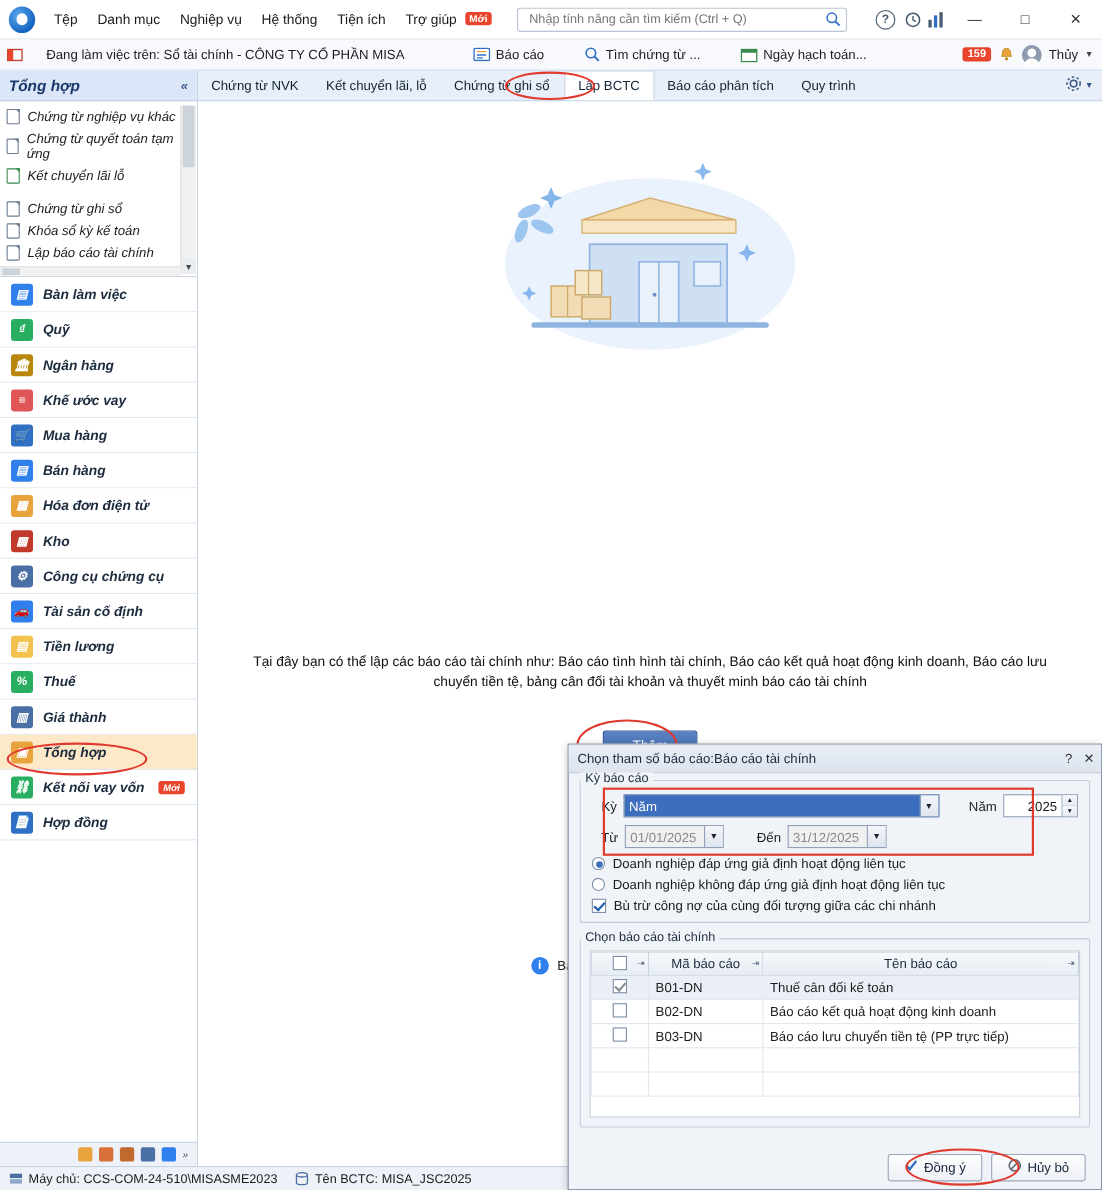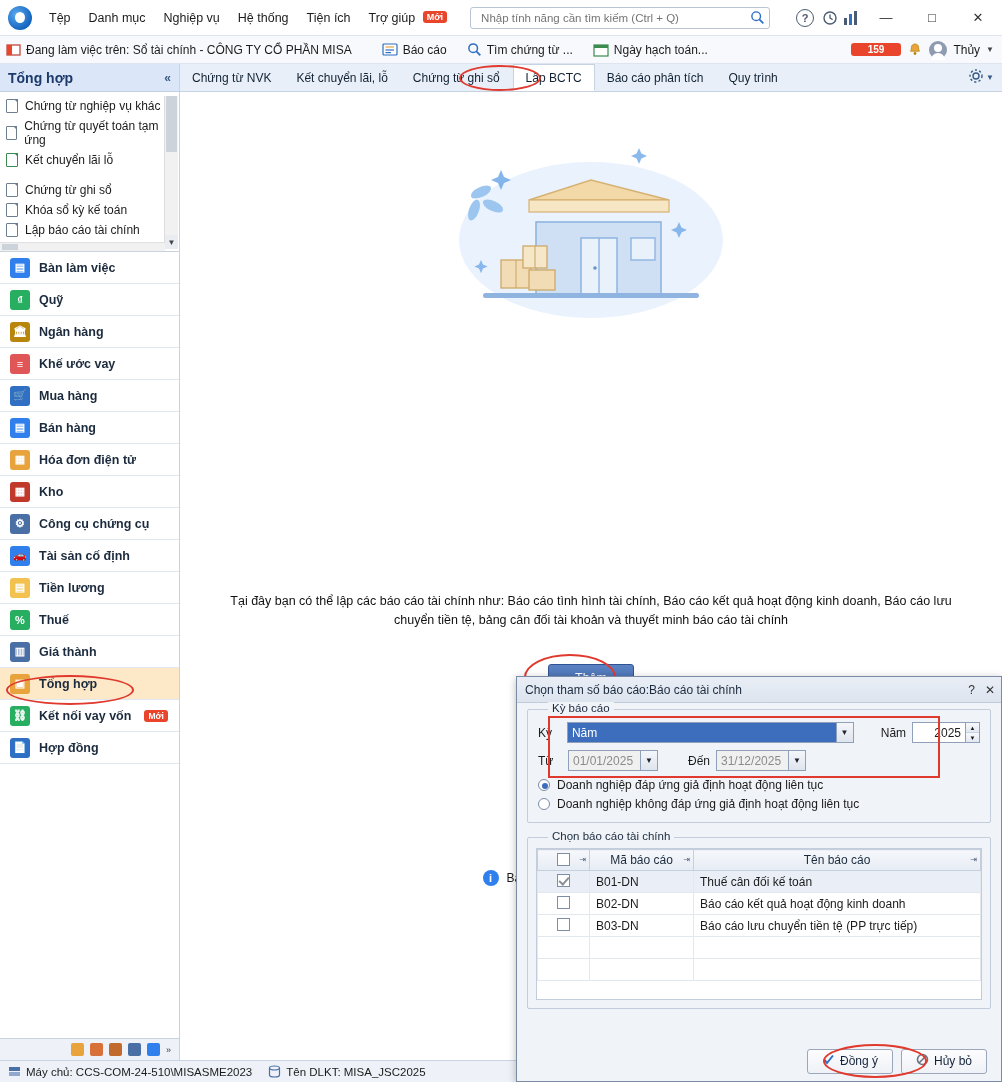--- a/index.html
+++ b/index.html
@@ -69,48 +69,48 @@
     margin:0 6px;
   }
   .winbtn {
     width:44px;height:34px;display:flex;align-items:center;justify-content:center;
     color:#333; font-size:13px;
   }
 
   
   .subbar {
     height:28px; background:#f7f9fc; border-bottom:1px solid #dfe5ee;
-    display:flex; align-items:center; padding-left:6px; gap:4px;
+    display:flex; align-items:center; padding-left:6px; gap:20px;
     position:relative;
   }
   .subbar .lbl { font-size:12px; }
   .subbar .sep { width:14px; }
   .sb-item { display:flex;align-items:center;gap:5px;padding:3px 8px; }
   .right-user { margin-left:auto; display:flex;align-items:center;gap:6px;padding-right:8px; }
   .notif {
     background:#e8452c;color:#fff;font-size:10px;font-weight:bold;
-    border-radius:3px;padding:1px 17px;
+    border-radius:3px;padding:1px 5px;
   }
   .avatar {
     width:18px;height:18px;border-radius:50%;
     background:#8e9bb0; position:relative;
   }
   .avatar:after{
     content:"";position:absolute;left:5px;top:3px;width:8px;height:8px;border-radius:50%;background:#fff;
   }
   .avatar:before{
     content:"";position:absolute;left:2px;top:12px;width:14px;height:7px;border-radius:7px 7px 0 0;background:#fff;
   }
 
   
   .body-wrap { position:absolute; top:64px; left:0; right:0; bottom:22px; display:flex; }
 
   .sidebar {
     width:180px; background:#ffffff; border-right:1px solid #c9d3e0;
-    display:flex; flex-direction:column; position:relative;
+    display:flex; flex-direction:column; position:relative;font-style:italic;
   }
   .sb-title {
     height:28px; background:#dbe7f8; display:flex;align-items:center;
     padding:0 8px; font-weight:bold; font-size:14px; color:#1b3a6b;
     border-bottom:1px solid #c0cee3;
   }
   .sb-title .chev { margin-left:auto; font-size:12px; color:#3a5a85; }
   .sb-list {
     height:160px; overflow:hidden; position:relative; padding-top:4px;
     border-bottom:1px solid #c9d3e0;
@@ -217,24 +217,24 @@
   .dlg-title {
     height:26px; background:linear-gradient(#e9eef6,#dde4ee); border-bottom:1px solid #c2cbd9;
     display:flex;align-items:center;padding:0 6px 0 8px; font-size:12px; color:#1b2a3d;
   }
   .dlg-title .ctrls{margin-left:auto;display:flex;gap:10px;align-items:center;color:#333;}
   .dlg-body{flex:1;padding:6px 10px 0 10px;position:relative;}
   .group {
     border:1px solid #c3ccda; border-radius:2px; position:relative; padding:12px 10px 8px 10px;
   }
   .group > .legend {
-    position:absolute; top:-8px; left:20px; background:#f0f3f8; padding:0 4px; font-size:11.5px; color:#1b2a3d;text-align:right;
+    position:absolute; top:-8px; left:0; background:#f0f3f8; padding:0 4px; font-size:11.5px; color:#1b2a3d;text-align:right;
   }
   .frow{display:flex;align-items:center;gap:6px;margin-bottom:7px;}
-  .flabel{width:24px;font-size:12px;}
+  .flabel{width:24px;font-size:12px;text-align:right;}
   .inp {
     height:21px;border:1px solid #8fa0b8;background:#fff;font-size:12px;
     display:flex;align-items:center;padding:0 4px; position:relative;
   }
   .inp.sel { background:#3c6ebd; color:#fff; }
   .inp .caret{
     position:absolute;right:0;top:0;bottom:0;width:17px;background:linear-gradient(#f4f6fa,#dfe5ee);
     border-left:1px solid #8fa0b8;display:flex;align-items:center;justify-content:center;font-size:8px;color:#223;
   }
   .inp.disabled{background:#f0f0f0;color:#8b8b8b;}
@@ -608,21 +608,21 @@
       </span>
       <span>Máy chủ: CCS-COM-24-510\MISASME2023</span>
     </span>
     <span style="display:flex;align-items:center;gap:5px;">
       <span class="st-ic">
         <svg width="13" height="13" viewBox="0 0 13 13">
             <ellipse cx="6.5" cy="3" rx="5" ry="2" fill="none" stroke="#4a6fa5" stroke-width="1.2"></ellipse>
             <path d="M1.5 3v7c0 1.1 2.2 2 5 2s5-.9 5-2V3" fill="none" stroke="#4a6fa5" stroke-width="1.2"></path>
           </svg>
       </span>
-      <span>Tên DLKT: MISA_JSC2025</span>
+      <span>Tên BCTC: MISA_JSC2025</span>
     </span>
   </div>
 
   <div class="dialog">
     <div class="dlg-title">
       <span>Chọn tham số báo cáo:Báo cáo tài chính</span>
       <span class="ctrls">
         <span>?</span>
         <span>✕</span>
       </span>
@@ -664,20 +664,24 @@
           </div>
         </div>
 
         <div class="opt-row">
           <span class="radio on"></span>
           <span>Doanh nghiệp đáp ứng giả định hoạt động liên tục</span>
         </div>
         <div class="opt-row">
           <span class="radio"></span>
           <span>Doanh nghiệp không đáp ứng giả định hoạt động liên tục</span>
+        </div>
+        <div class="opt-row" style="margin-bottom:2px;">
+          <span class="cbx on"></span>
+          <span>Bù trừ công nợ của cùng đối tượng giữa các chi nhánh</span>
         </div>
 
         <div class="red-rect" style="left:20px; top:6px; width:392px; height:62px;"></div>
       </div>
 
       <div class="group" style="margin-top:14px;padding:10px 8px 8px 8px;">
         <span class="legend">Chọn báo cáo tài chính</span>
         <div class="tbl-wrap">
           <table class="rep">
             <colgroup>

